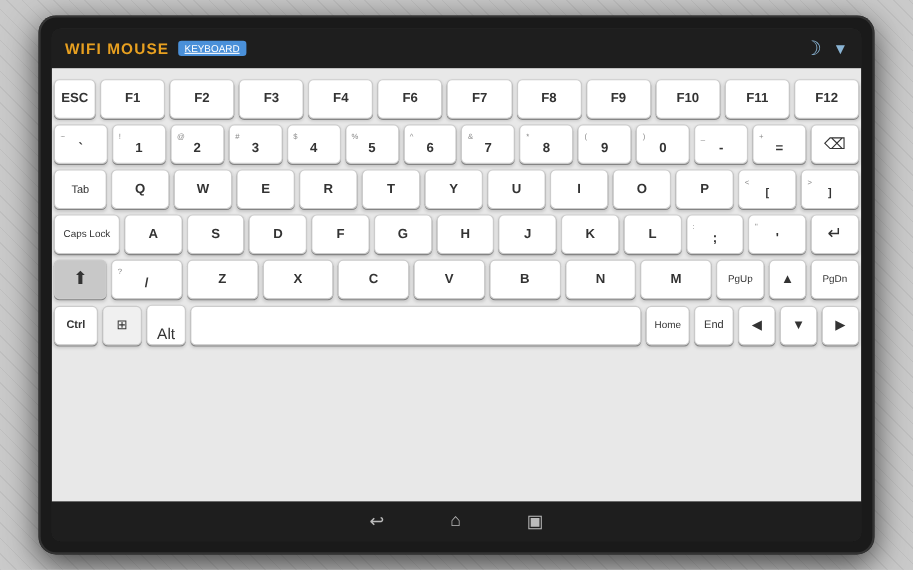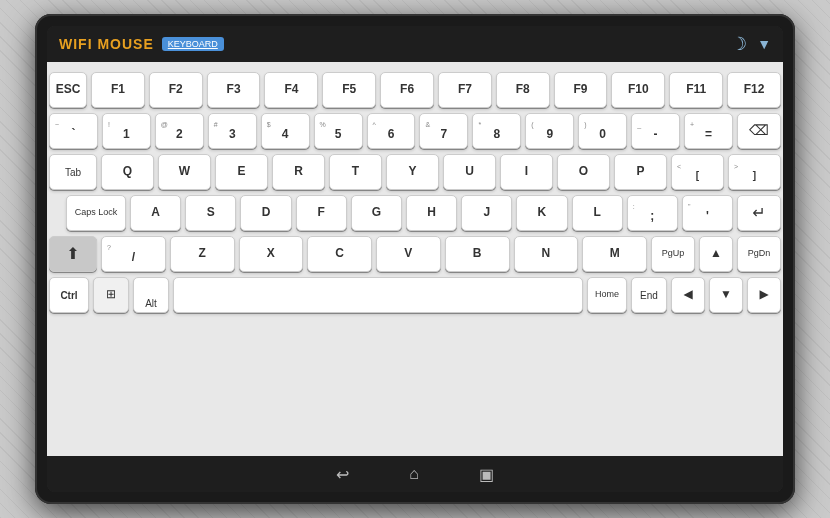--- a/index.html
+++ b/index.html
@@ -113,21 +113,21 @@
       align-self: flex-start;
       margin-left: 3px;
     }
     .key-main {
       font-size: 12px;
       font-weight: bold;
     }
     .key-esc { min-width: 38px; }
     .key-fn { min-width: 32px; font-size: 10px; }
     .key-tab { min-width: 48px; font-size: 10px; }
-    .key-caps { min-width: 60px; font-size: 9px; margin-left: 17px; }
+    .key-caps { min-width: 60px; font-size: 9px; }
     .key-shift-l { min-width: 48px; background: #c8c8c8; }
     .key-backspace { min-width: 44px; }
     .key-enter { min-width: 44px; font-size: 16px; }
     .key-ctrl { min-width: 40px; font-size: 10px; font-weight: bold; }
     .key-alt { min-width: 36px; font-size: 10px; }
     .key-space { flex: 1; }
     .key-home { min-width: 40px; font-size: 9px; }
     .key-end { min-width: 36px; font-size: 9px; }
     .key-pgup { min-width: 44px; font-size: 9px; }
     .key-pgdn { min-width: 44px; font-size: 9px; }
@@ -177,23 +177,20 @@
         <div class="key flex-1 key-fn">
             <span class="key-main">F2</span>
           </div>
         <div class="key flex-1 key-fn">
             <span class="key-main">F3</span>
           </div>
         <div class="key flex-1 key-fn">
             <span class="key-main">F4</span>
           </div>
         <div class="key flex-1 key-fn">
-            <span class="key-main">F5</span>
-          </div>
-        <div class="key flex-1 key-fn">
             <span class="key-main">F6</span>
           </div>
         <div class="key flex-1 key-fn">
             <span class="key-main">F7</span>
           </div>
         <div class="key flex-1 key-fn">
             <span class="key-main">F8</span>
           </div>
         <div class="key flex-1 key-fn">
             <span class="key-main">F9</span>
@@ -386,21 +383,21 @@
             <span style="font-size:9px;">PgDn</span>
           </div>
       </div>
 
       <div class="key-row">
         <div class="key key-ctrl">
             <span style="font-size:10px;">Ctrl</span>
           </div>
         <div class="key key-win" style="min-width:36px; font-size:12px;">⊞</div>
         <div class="key key-alt">
-            <span style="font-size:10px;margin-top:16px;">Alt</span>
+            <span style="font-size:14px;margin-top:16px;">Alt</span>
           </div>
         <div class="key key-space"></div>
         <div class="key key-home">
             <span style="font-size:9px;">Home</span>
           </div>
         <div class="key key-end">
             <span style="font-size:10px;">End</span>
           </div>
         <div class="key key-arrow">◀</div>
         <div class="key key-arrow">▼</div>

